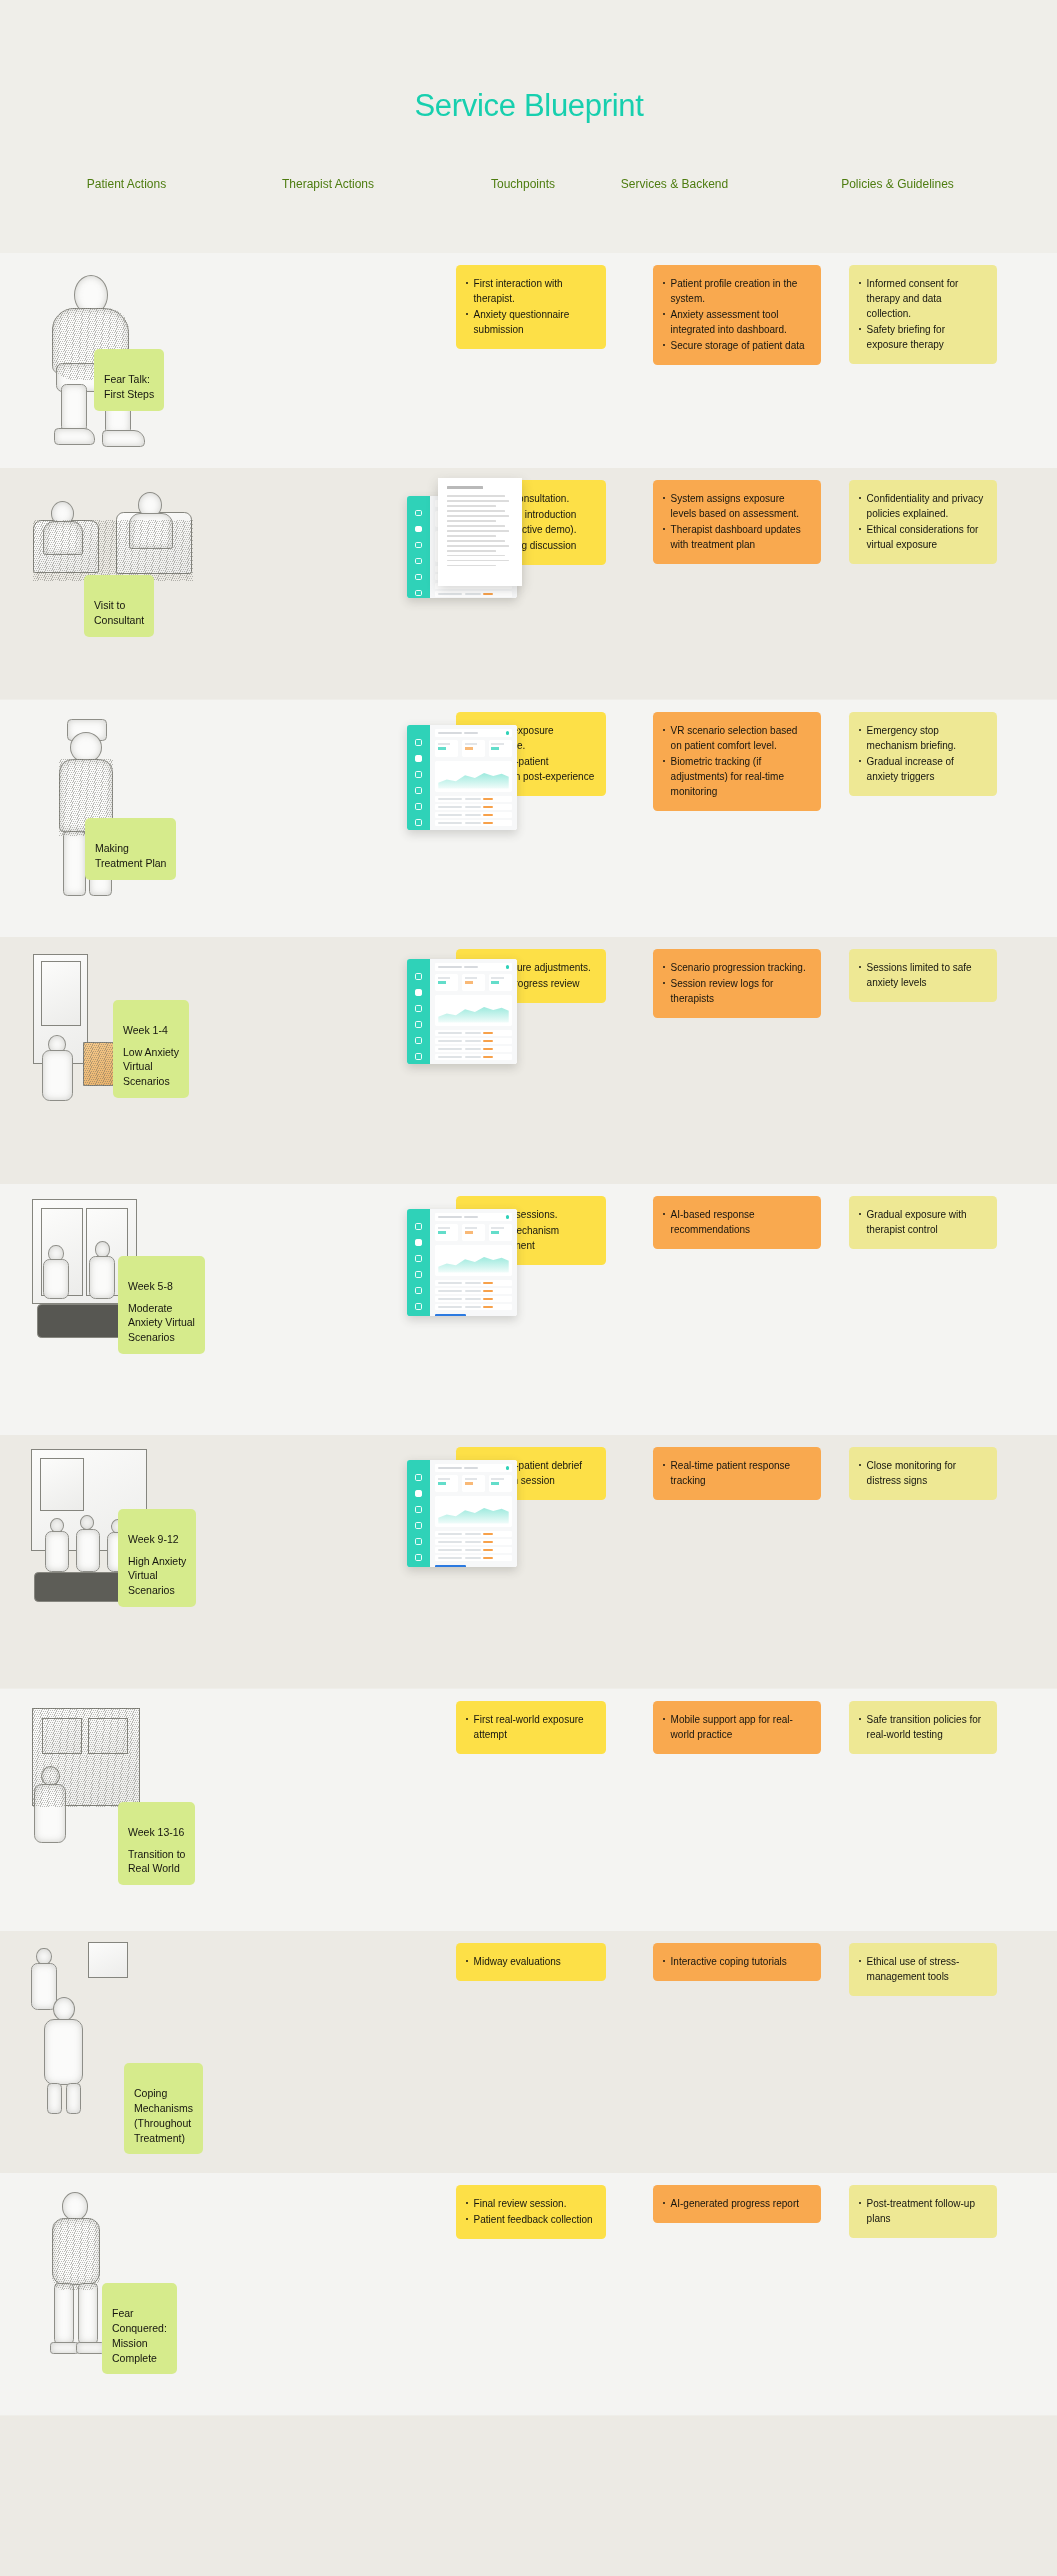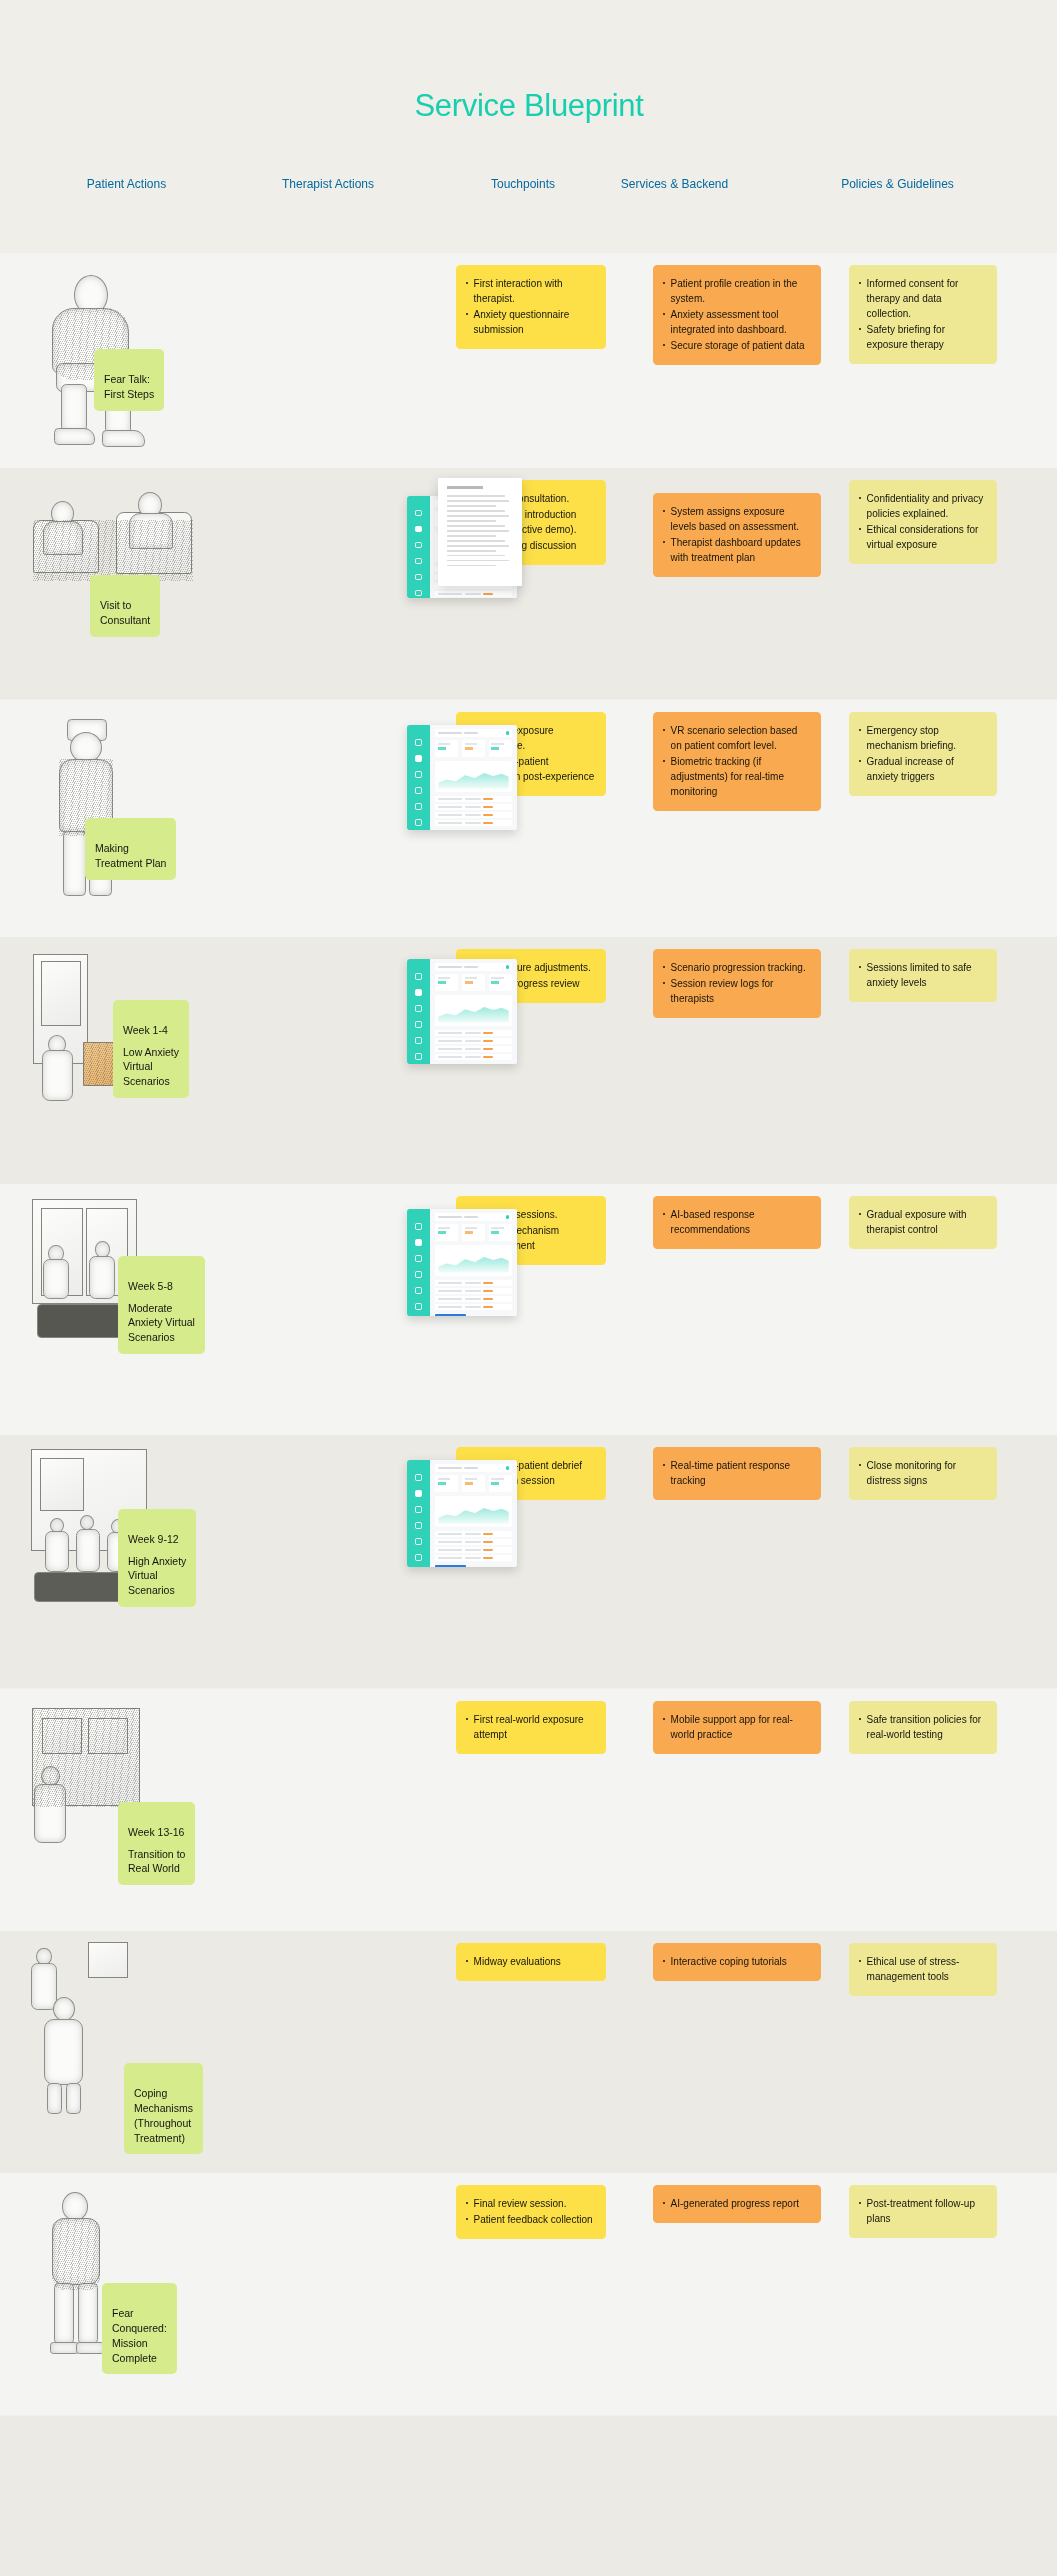--- a/index.html
+++ b/index.html
@@ -33,21 +33,21 @@
     top: 176px; left: 0; width: 1058px;
     height: 50px;
   }
   .col-header {
     position: absolute;
     top: 0;
     text-align: center;
     font-size: 12px;
     font-weight: 500;
     line-height: 1.45;
-    color: #0369a1;
+    color: #4d7c0f;
   }
   .ch0 { left: 22px;   width: 209px; }
   .ch1 { left: 237px;  width: 182px; }
   .ch2 { left: 435px;  width: 176px; }
   .ch3 { left: 592px; width: 165px; }
   .ch4 { left: 804px; width: 187px; }
 
   
   .row {
     position: absolute;
@@ -301,21 +301,21 @@
 
     <div class="illus-wrap">
 
     <div class="sketch-box" style="left:11px;top:52px;width:66px;height:53px;border-radius:8.8px 8.8px 2.2px 2.2px"></div>
     <div class="fig soft" style="left:29px;top:33px;width:23px;height:25px"></div>
     <div class="fig" style="left:21px;top:53px;width:40px;height:34px;border-radius:11px 11px 2.2px 2.2px"></div>
     <div class="sketch-box" style="left:94px;top:44px;width:76px;height:62px;border-radius:7.7px 7.7px 2.2px 2.2px"></div>
     <div class="fig soft" style="left:116px;top:24px;width:24px;height:26.4px"></div>
     <div class="fig" style="left:107px;top:45px;width:44px;height:36px;border-radius:11px 11px 2.2px 2.2px"></div>
     <div class="hatch" style="left:11px;top:52px;width:160px;height:61px"></div>
-      <div class="green-label" style="left:68px;top:107px">
+      <div class="green-label" style="left:62px;top:107px">
         <span>Visit to
 Consultant</span>
       </div>
     </div>
 
     <div style="position:absolute;left:242px;top:0;width:187px;height:100%">
       <div class="dash" style="left:165px;top:27.5px;width:110px;height:102px">
   <div class="dash-rail">
     <i></i>
     <i class="on"></i>
@@ -393,21 +393,21 @@
     </div>
     </div>
 
     <div class="card teal col-touch" style="top:12px">
             <ul>
             <li>In-depth consultation.</li>
             <li>VR system introduction (non-interactive demo).</li>
             <li>Goal setting discussion</li>
           </ul>
           </div>
-    <div class="card orange col-serv" style="top:25px">
+    <div class="card orange col-serv" style="top:12px">
             <ul>
             <li>System assigns exposure levels based on assessment.</li>
             <li>Therapist dashboard updates with treatment plan</li>
           </ul>
           </div>
     <div class="card yellow col-pol" style="top:12px">
             <ul>
             <li>Confidentiality and privacy policies explained.</li>
             <li>Ethical considerations for virtual exposure</li>
           </ul>

